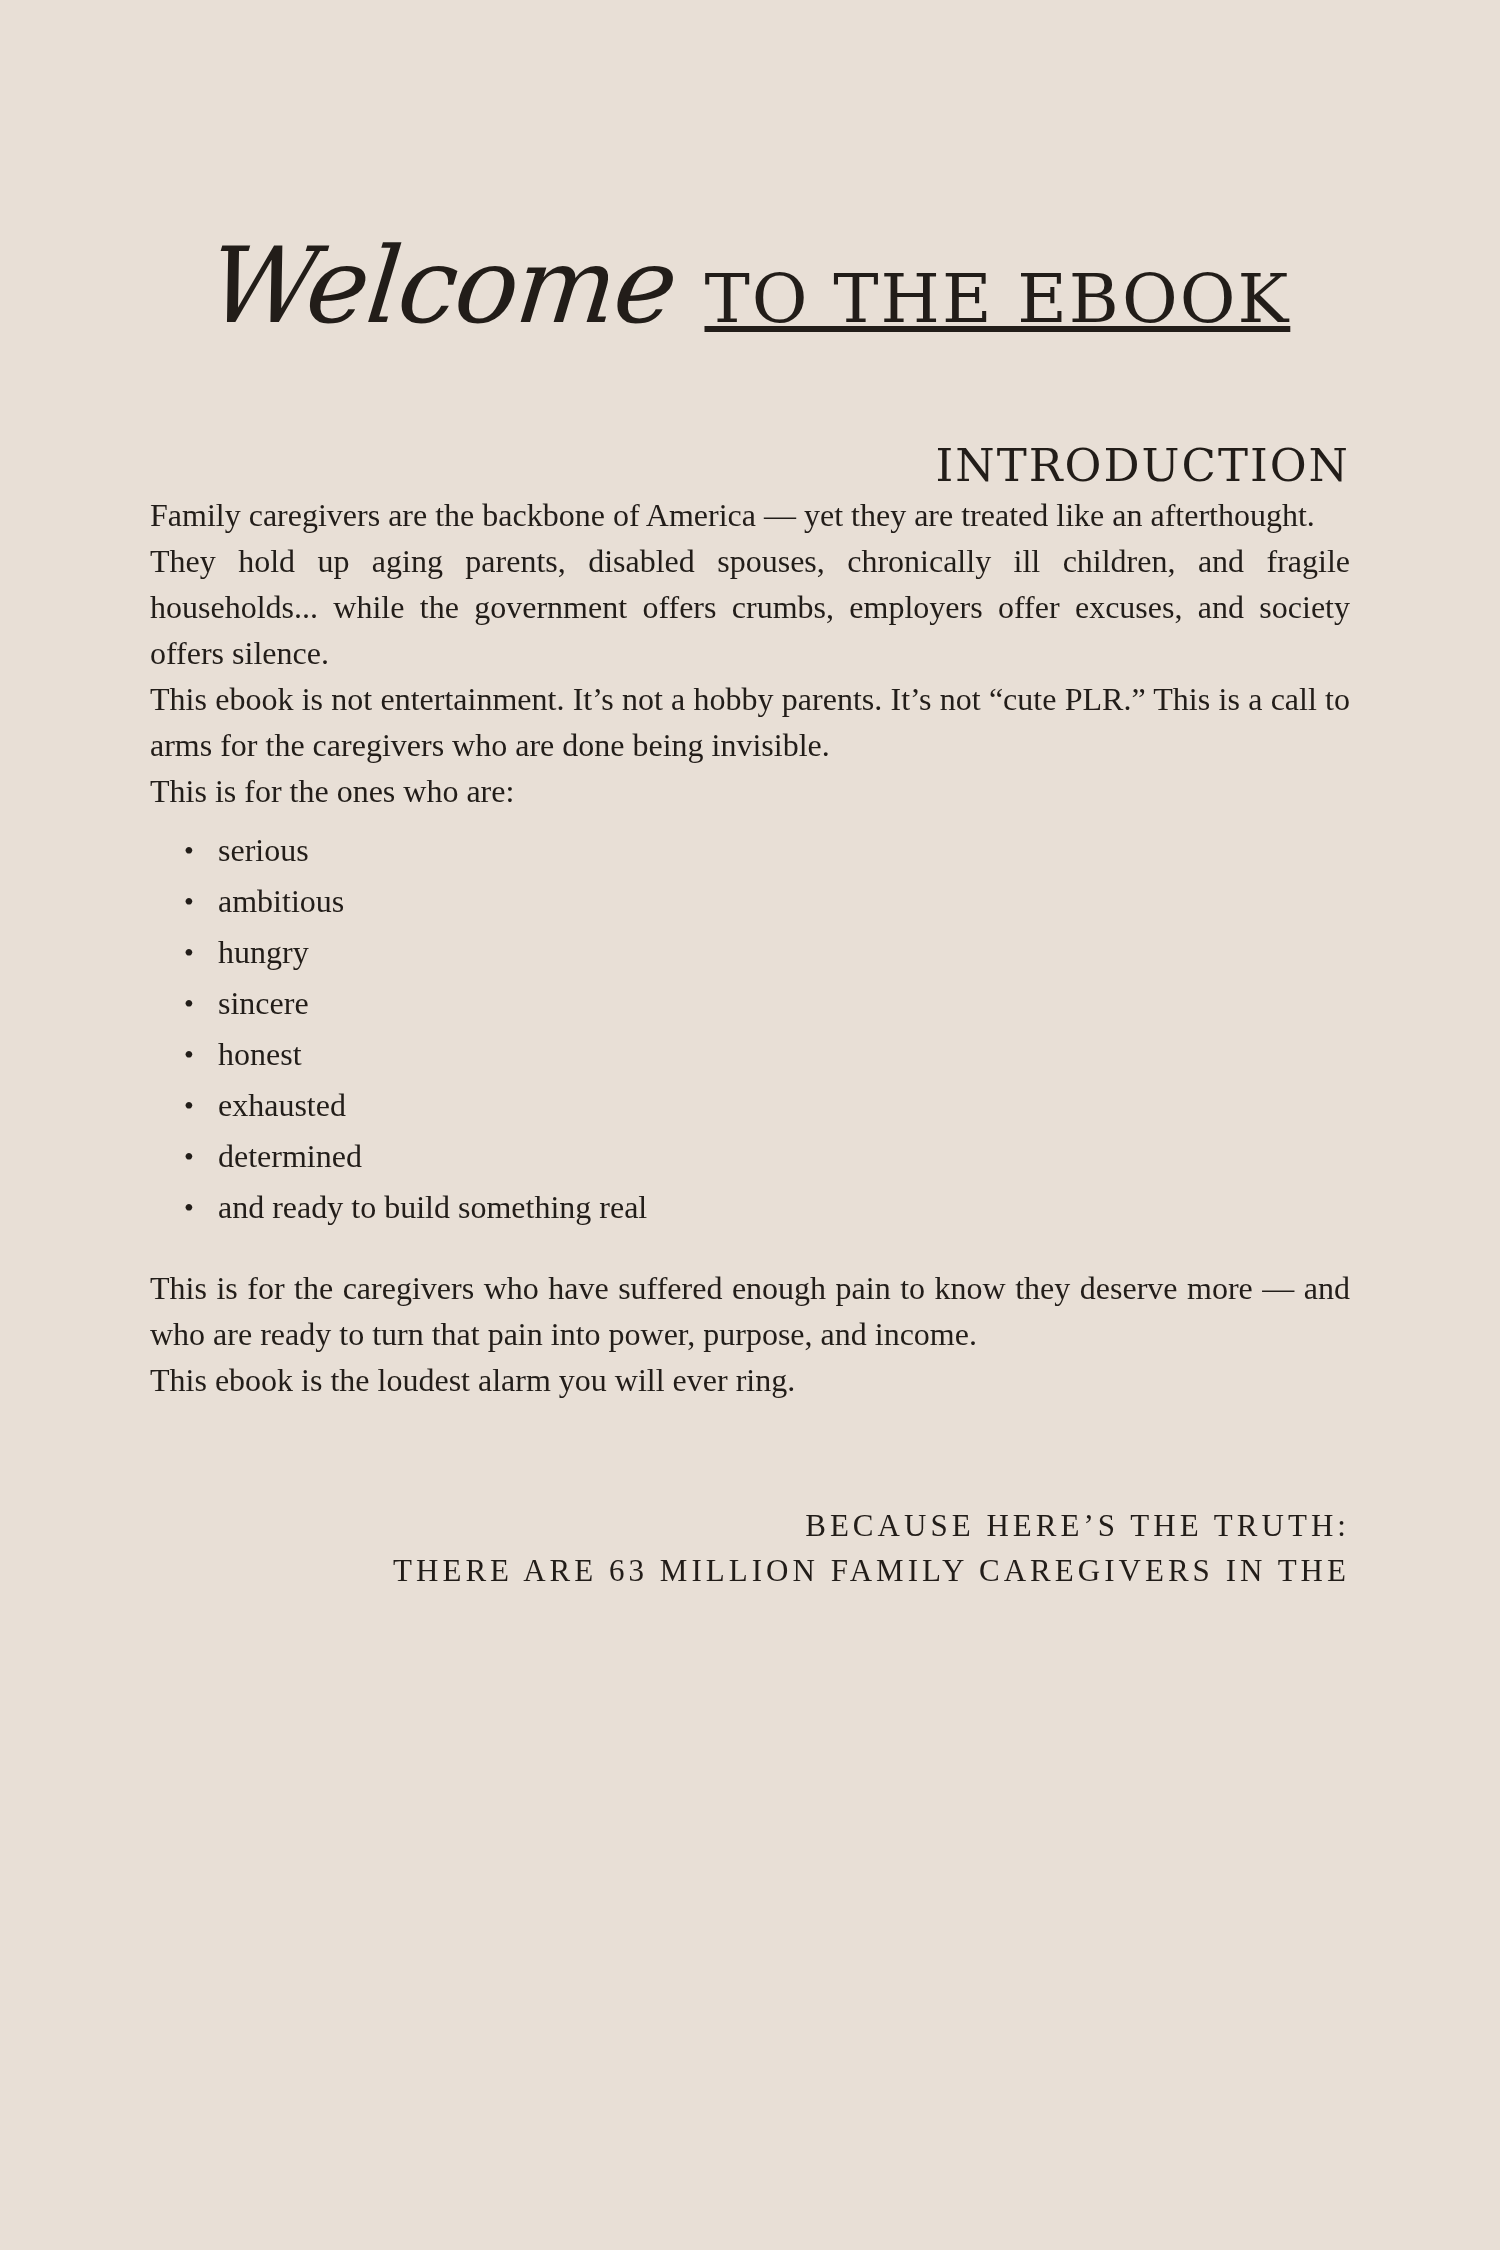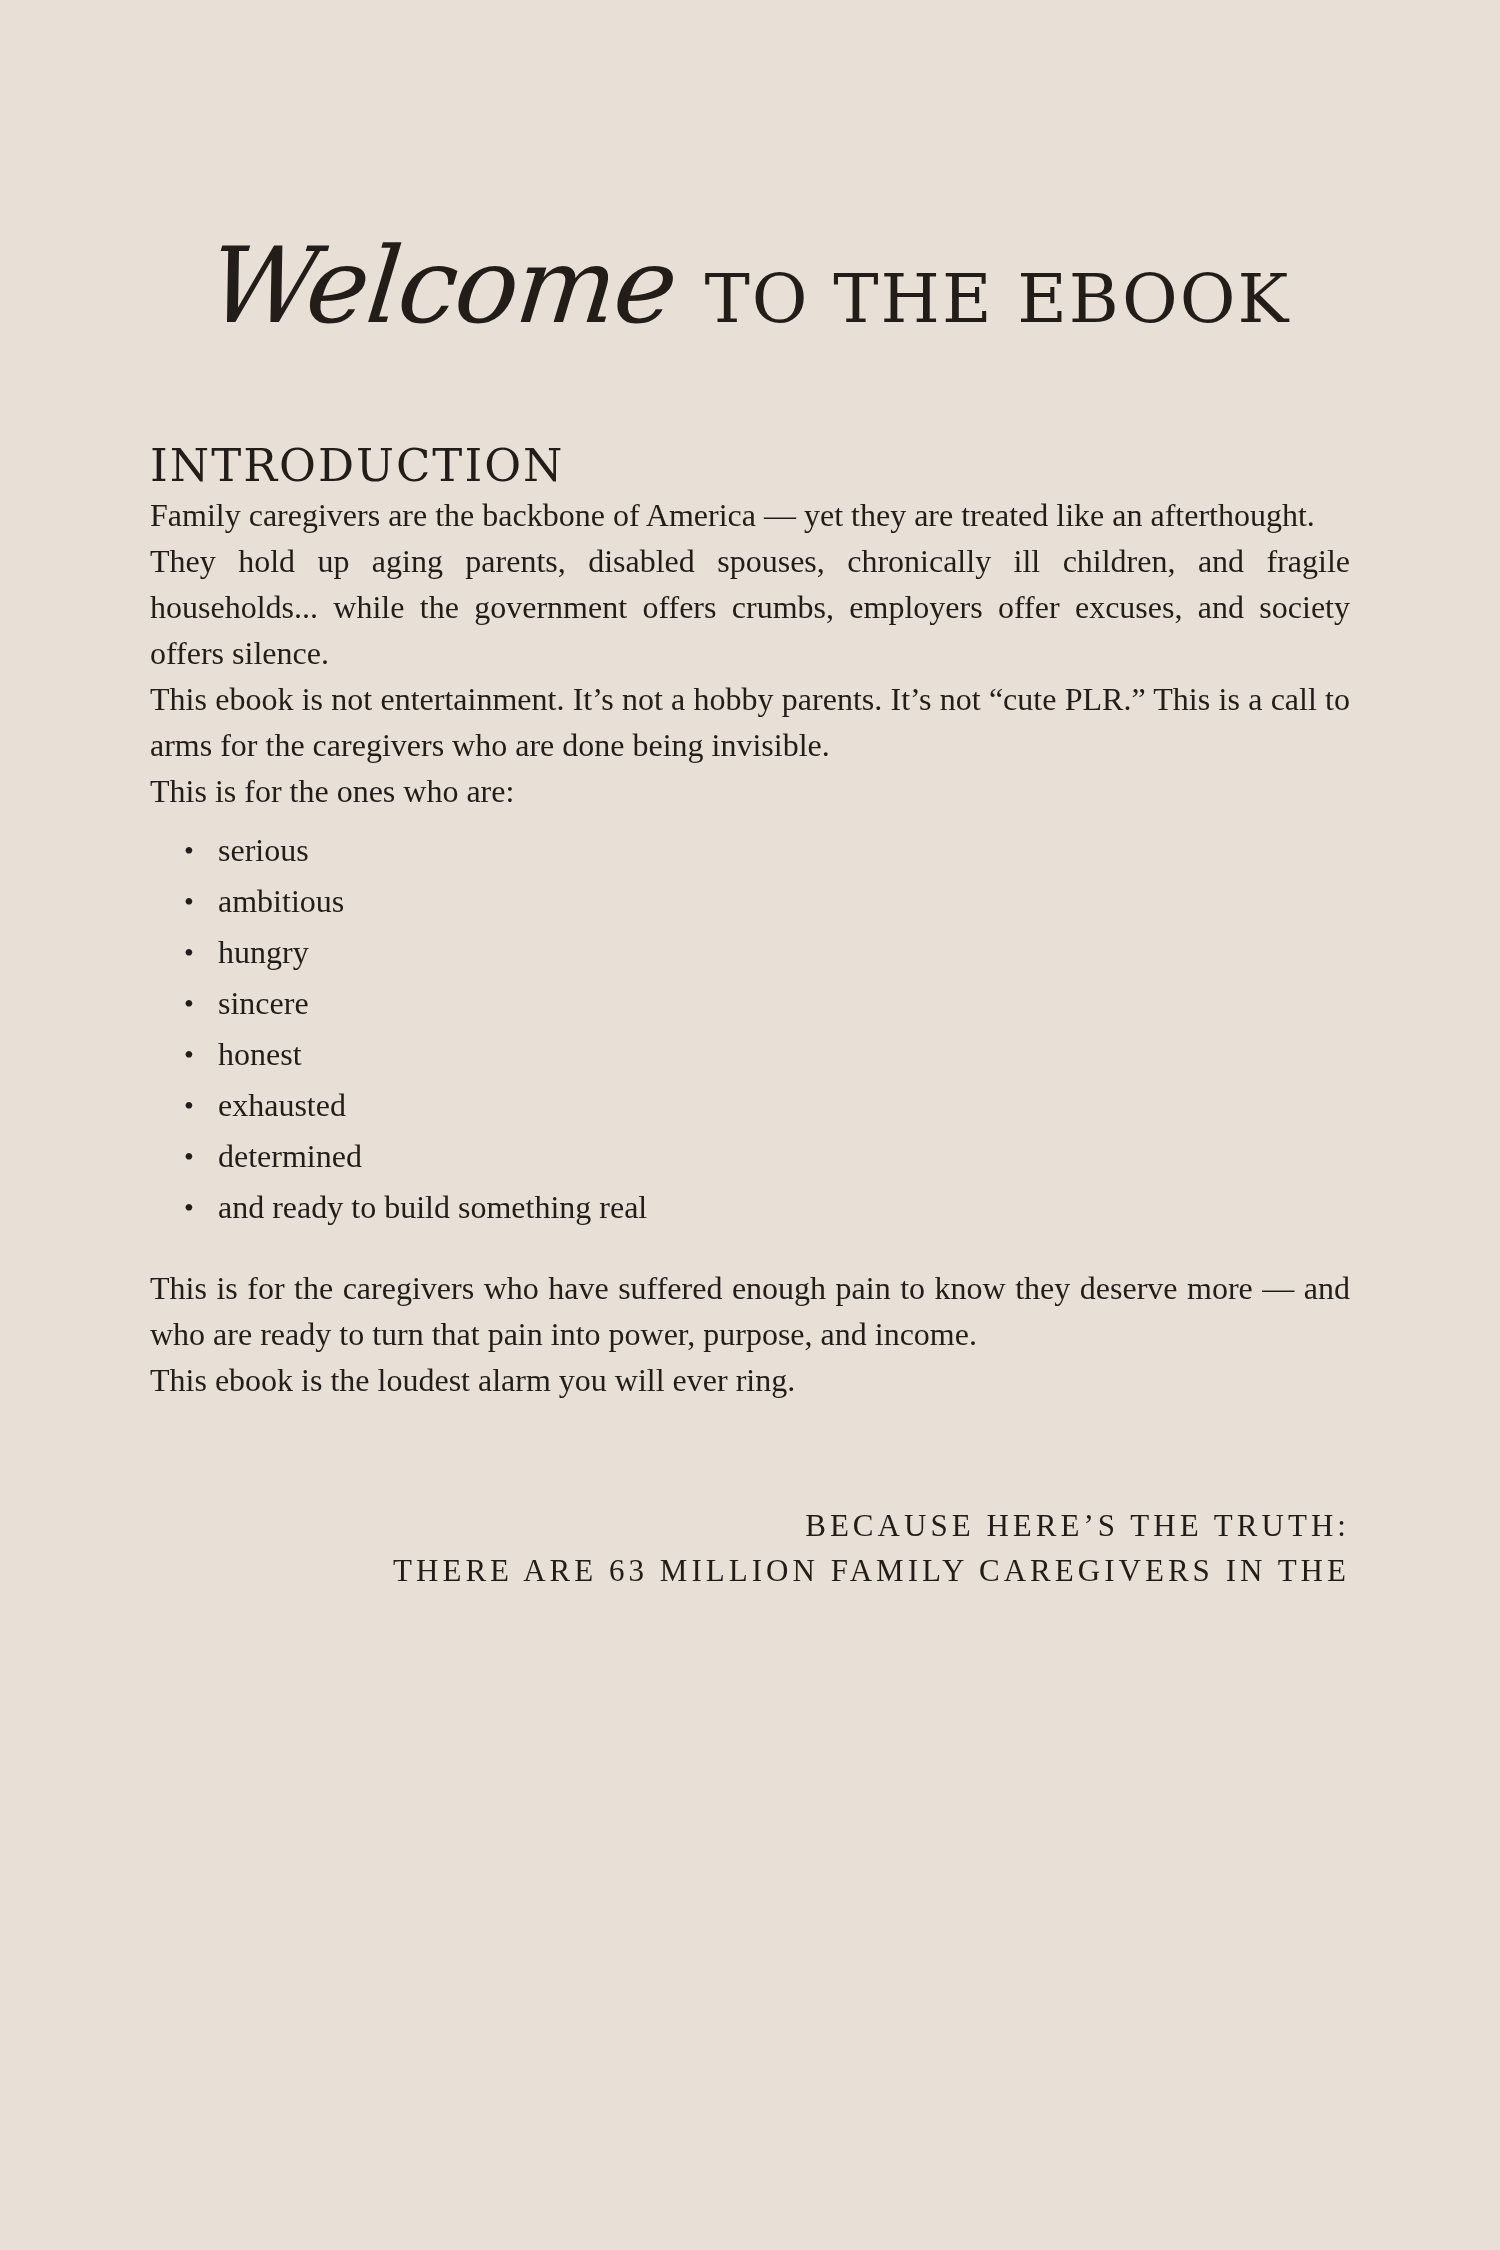--- a/index.html
+++ b/index.html
@@ -41,25 +41,26 @@
     font-size: 105px;
     letter-spacing: -2px;
     transform: skewX(-6deg);
     display: inline-block;
   }
 
   .title-caps {
     font-family: "DejaVu Serif", serif;
     font-size: 68px;
     letter-spacing: 2px;
+    text-decoration: underline;
   }
 
   .section-heading {
     margin-top: 92px;
-    text-align: left;
+    text-align: right;
     font-family: "DejaVu Serif", serif;
     font-size: 45px;
     letter-spacing: 2px;
   }
 
   .para {
     font-size: 32px;
     line-height: 1.44;
     text-align: justify;
   }

